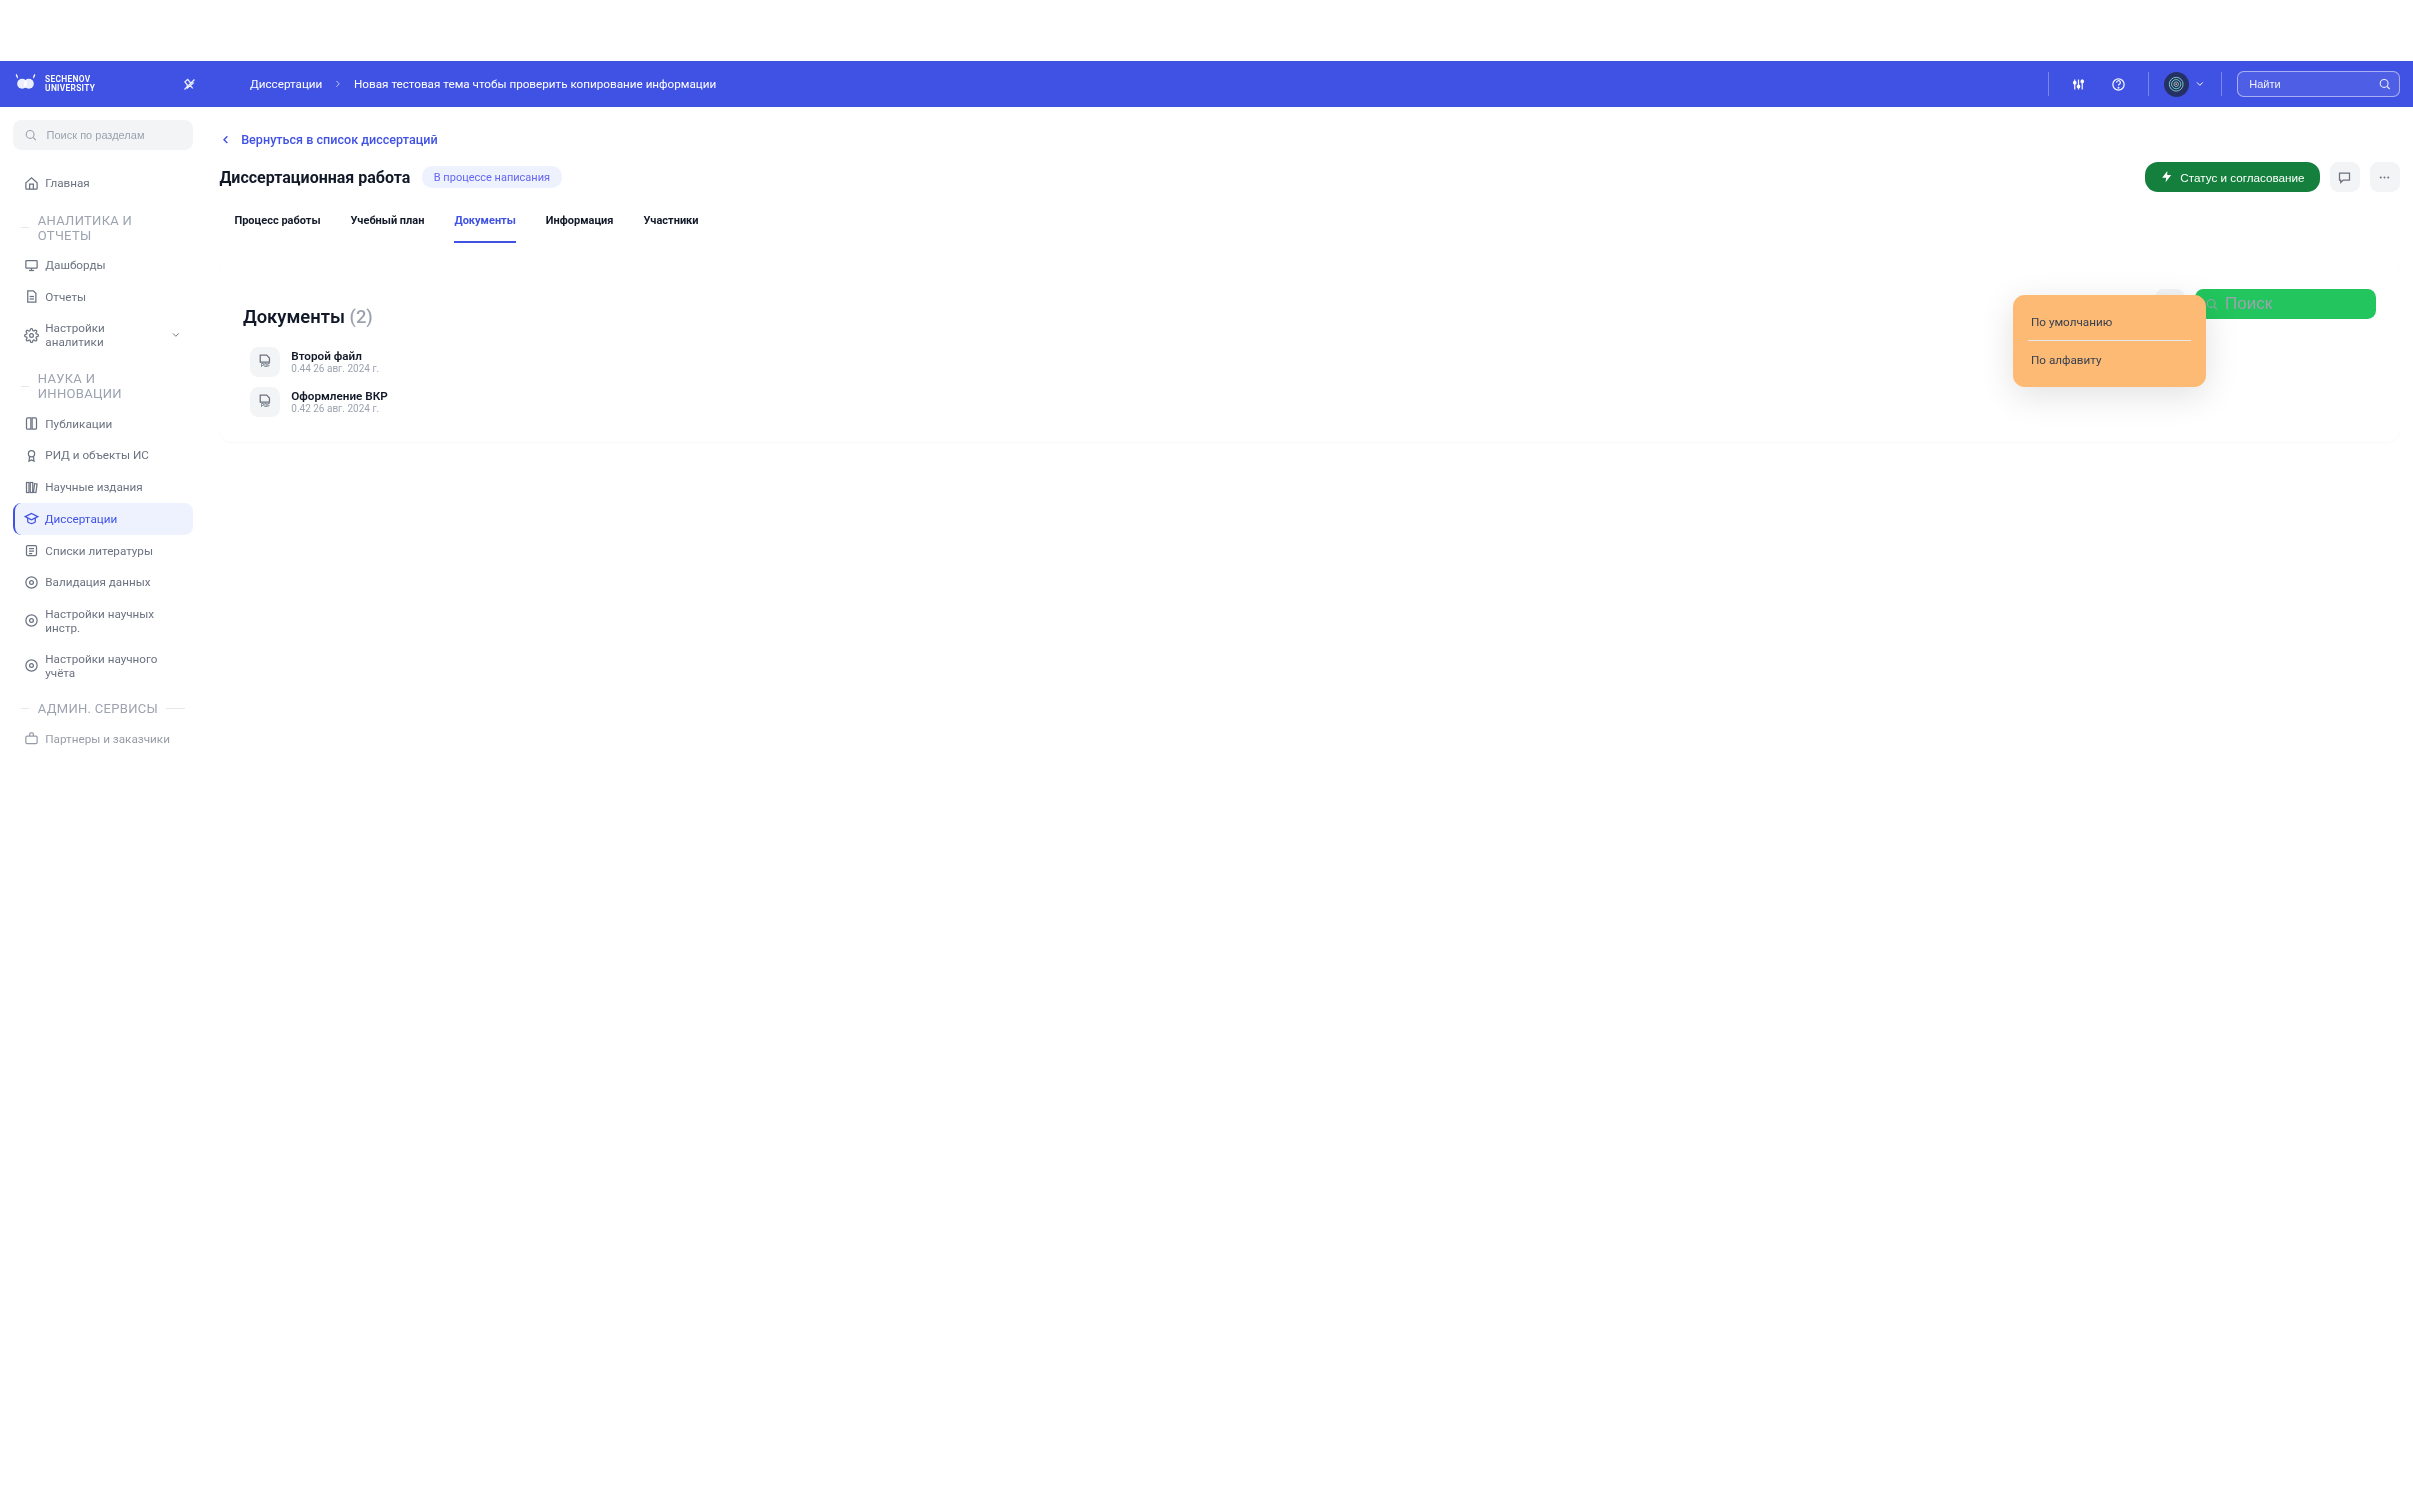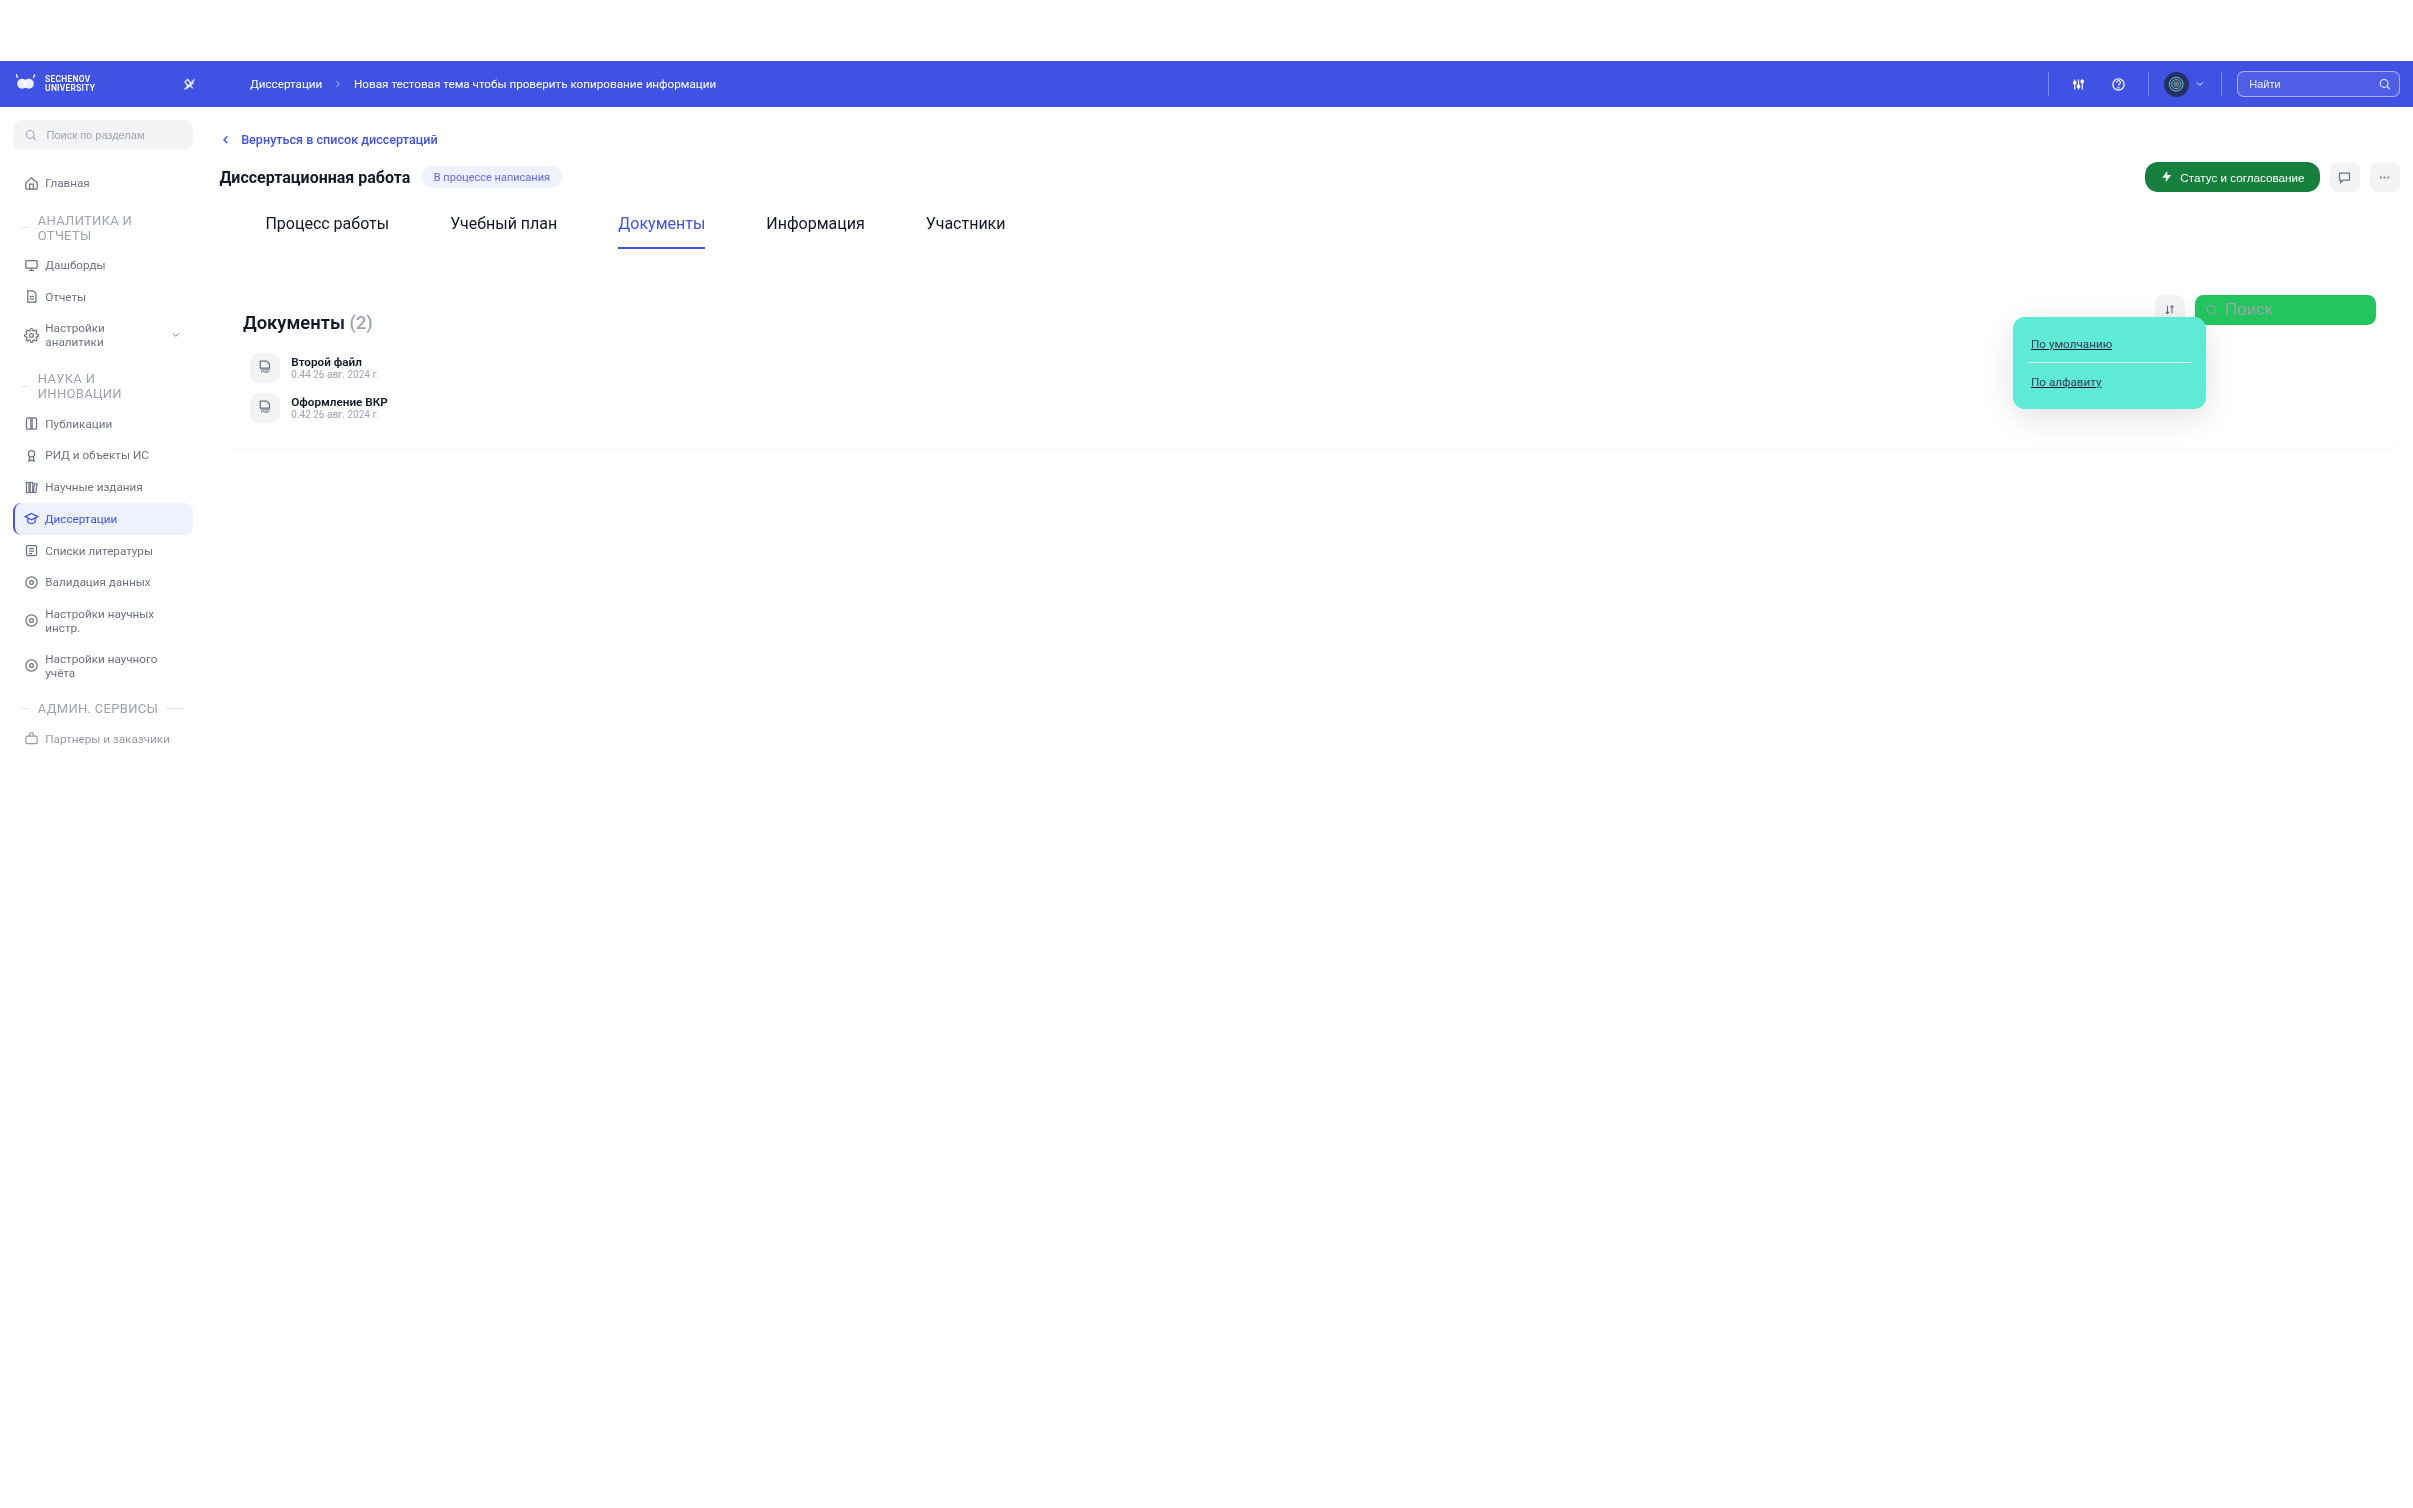--- a/index.html
+++ b/index.html
@@ -42,40 +42,40 @@
     .back-link { display: inline-flex; align-items: center; gap: 8.4px; color: #4052e3; font-size: 12.6px; font-weight: 500; cursor: pointer; margin-bottom: 15px; }
     .title-row { display: flex; align-items: center; justify-content: space-between; margin-bottom: 22px; }
     .title-left { display: flex; align-items: center; gap: 11.7px; }
     .page-title { font-size: 16px; font-weight: 700; }
     .status-badge { background: #eef2ff; color: #6366f1; font-size: 11px; padding: 4.2px 11.7px; border-radius: 10px; }
     .title-actions { display: flex; align-items: center; gap: 10px; }
     .status-btn { background: #15803d; color: white; border: none; border-radius: 13px; padding: 8.4px 15px; font-size: 11.7px; font-weight: 500; display: flex; align-items: center; gap: 6.7px; cursor: pointer; }
     .icon-btn-sq { width: 30px; height: 30px; background: #f3f4f6; border-radius: 8.4px; display: flex; align-items: center; justify-content: center; color: #6b7280; cursor: pointer; }
 
     .tabs { display: flex; gap: 30px; border-bottom: 0.8px solid transparent; margin-bottom: 0; padding: 0 15px; }
-    .tab { padding: 0 0 13.4px; font-size: 16px; font-weight: 400; color: #111827; cursor: pointer; border-bottom: 2.5px solid transparent; margin-left: 31px; }
+    .tab { padding: 0 0 13.4px; font-size: 11px; font-weight: 700; color: #111827; cursor: pointer; border-bottom: 2.5px solid transparent; }
     .tab.active { color: #4052e3; border-bottom-color: #4052e3; }
 
     .card { background: white; border-radius: 13.4px; padding: 20px 23.5px; margin-top: 17px; position: relative; box-shadow: 0 0.8px 1.7px rgba(0,0,0,0.03); }
     .card-header { display: flex; align-items: center; justify-content: space-between; margin-bottom: 15px; }
     .card-title { font-size: 18.4px; font-weight: 600; margin-top: 25px; }
     .card-title .count { color: #9ca3af; font-weight: 500; }
     .card-actions { display: flex; align-items: center; gap: 10px; }
     .sort-btn { width: 30px; height: 30px; background: #f3f4f6; border-radius: 8.4px; display: flex; align-items: center; justify-content: center; color: #6b7280; cursor: pointer; }
     .card-search { position: relative; width: 181px; }
     .card-search input { width: 100%; height: 30px; background: #22c55e; border: none; border-radius: 8.4px; padding: 0 10px 0 30px; font-size: 17px; }
     .card-search input::placeholder { color: #9ca3af; }
     .card-search-icon { position: absolute; left: 10px; top: 50%; transform: translateY(-50%); color: #9ca3af; }
 
     .doc-row { display: flex; align-items: center; gap: 11.7px; padding: 5px 6.7px; }
     .doc-icon { width: 30px; height: 30px; background: #f3f4f6; border-radius: 8.4px; display: flex; align-items: center; justify-content: center; color: #6b7280; font-size: 6.7px; }
     .doc-name { font-size: 11.7px; font-weight: 600; color: #111827; }
     .doc-meta { font-size: 10px; color: #9ca3af; margin-top: 0.8px; }
 
-    .sort-dropdown { position: absolute; top: 50px; right: 194px; width: 193px; background: #5eead4; border-radius: 11.7px; box-shadow: 0 8.4px 34px rgba(0,0,0,0.12); padding: 8.4px 10px; z-index: 10; text-decoration: underline; }
+    .sort-dropdown { position: absolute; top: 34px; right: 194px; width: 193px; background: #fdba74; border-radius: 11.7px; box-shadow: 0 8.4px 34px rgba(0,0,0,0.12); padding: 8.4px 10px; z-index: 10; }
     .sort-option { padding: 11.7px 8.4px; font-size: 11.7px; color: #374151; cursor: pointer; }
     .sort-sep { height: 0.8px; background: #e5e7eb; margin: 0 5px; }
 
     svg { display: block; }
   </style>
 </head>
 <body>
 
 <div class="top-spacer"></div>
 

